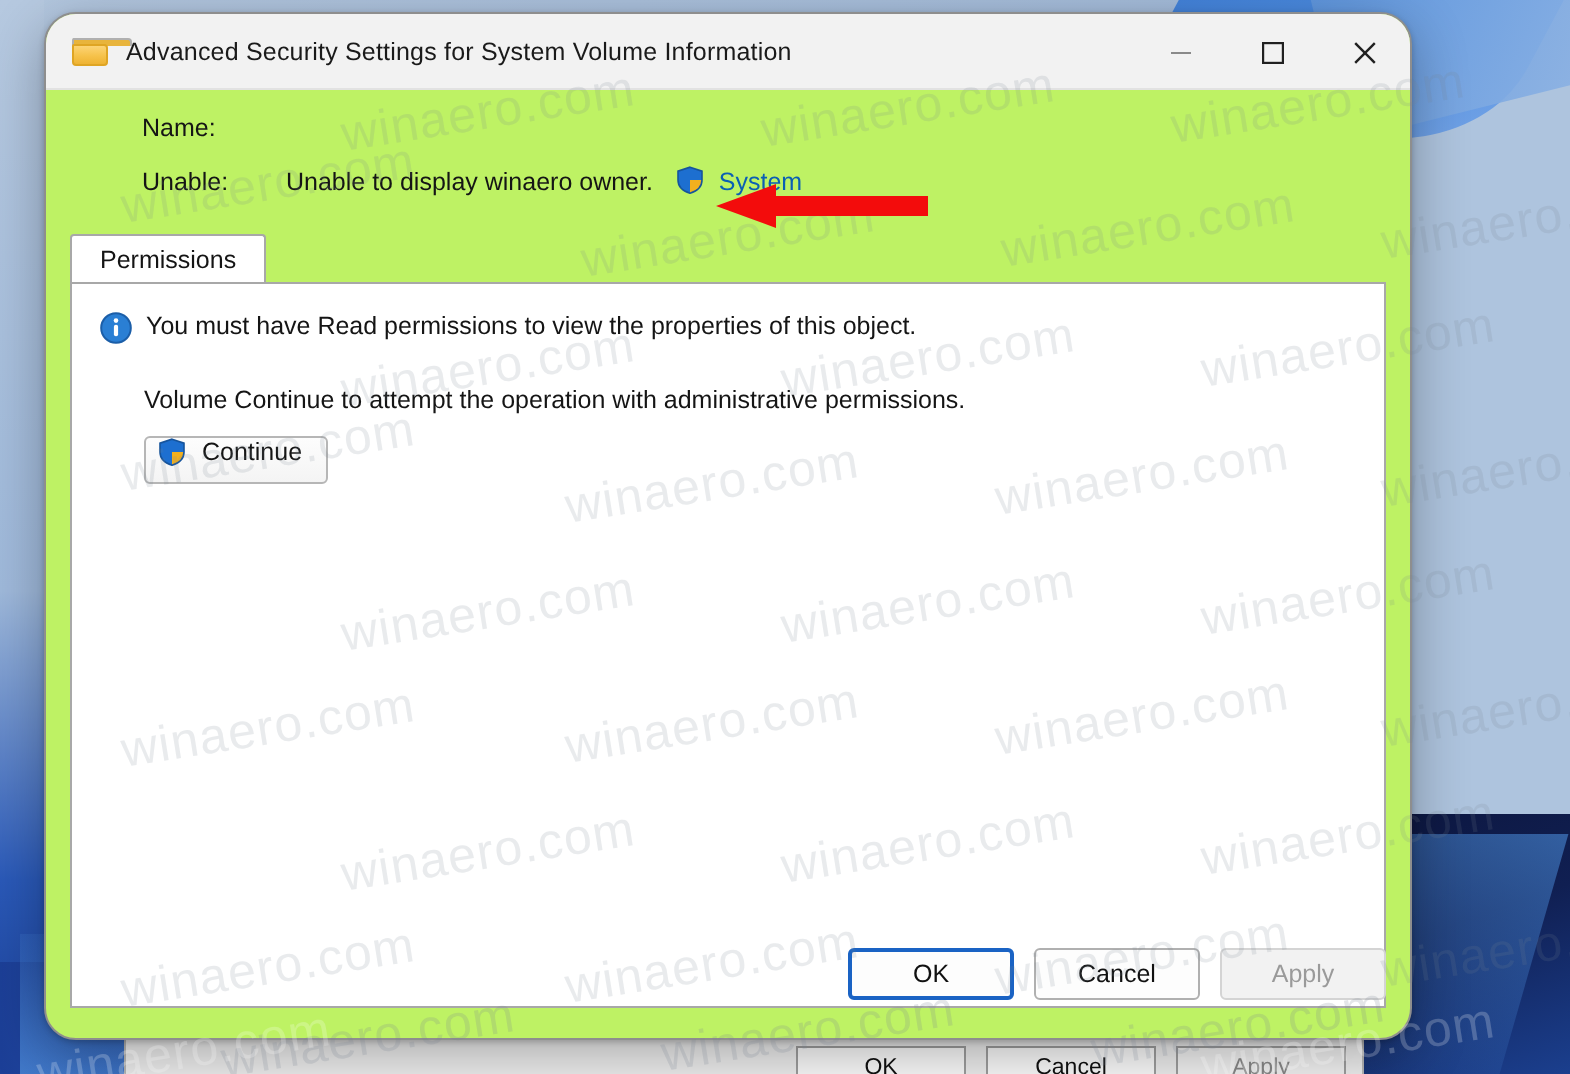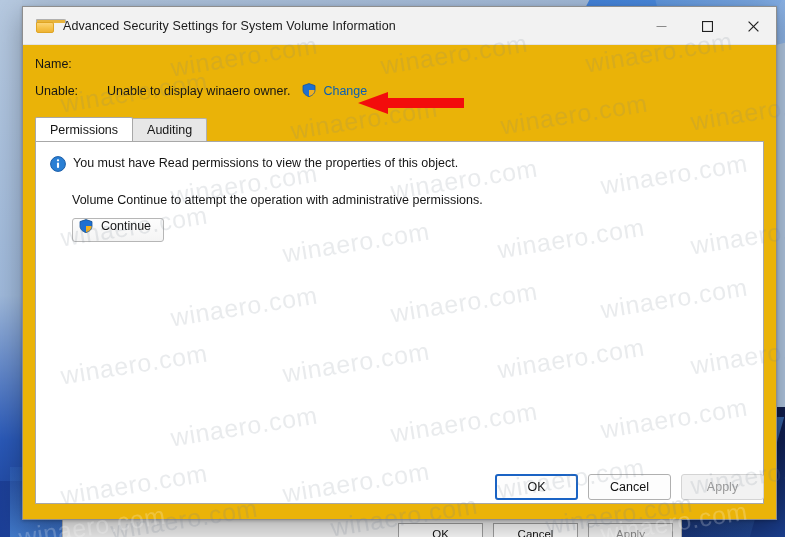--- a/index.html
+++ b/index.html
@@ -74,24 +74,24 @@
     border: 1px solid #a0a0a0; background: #fdfdfd;
     font-size: 11.5px; color: #111;
     display: flex; align-items: center; justify-content: center;
   }
   #bg-dialog .bg-btn.ghost { color: #8a8a8a; background: #f4f4f4; }
   #bg-dialog .bg-spacer { flex: 1; }
 
   
   #dialog {
     position: absolute; left: 22px; top: 6px;
-    width: 755px; height: 514px;
-    background: #eab308;
+    width: 684px; height: 514px;
+    background: #bef264;
     border: 1px solid #8e8e8e;
-    border-radius: 0;
+    border-radius: 16px;
     box-shadow: 0 8px 28px rgba(0,0,0,.30), 0 1px 3px rgba(0,0,0,.22);
     overflow: hidden;
   }
   #titlebar {
     position: relative;
     height: 38px;
     background: #f2f2f2;
     border-bottom: 1px solid #e2e2e2;
     display: flex; align-items: center;
   }
@@ -127,21 +127,21 @@
   #header-info {
     position: relative;
     padding: 12px 0 0 0;
     height: 72px;
   }
   .info-row {
     display: flex; align-items: baseline;
     font-size: 12.5px; color: #151515;
     height: 26px; padding-left: 12px;
   }
-  .info-label { width: 72px; flex: none; }
+  .info-label { width: 72px; flex: none; margin-left: 36px; }
   .info-value { position: relative; white-space: nowrap; }
   .caret {
     display: inline-block; width: 1px; height: 12px;
     background: #333; vertical-align: -2px; margin-right: 0px;
   }
   .owner-value { margin-right: 8px; }
   .shield {
     display: inline-block; width: 14px; height: 14px;
     position: relative; vertical-align: -2px; margin-right: 4px;
   }
@@ -303,28 +303,27 @@
       <div class="info-value">
         <span class="owner-value">Unable to display winaero owner.</span>
         <span class="shield">
           <svg width="14" height="14" viewBox="0 0 14 14">
             <path d="M7 0.6 L13 2.6 L13 7 C13 10.3 10.4 12.6 7 13.6 C3.6 12.6 1 10.3 1 7 L1 2.6 Z" fill="#f2b01e"></path>
             <path d="M7 0.6 L1 2.6 L1 7 C1 10.3 3.6 12.6 7 13.6 Z" fill="#1d6fd0"></path>
             <path d="M7 0.6 L13 2.6 L13 7 L7 7 Z" fill="#1d6fd0"></path>
             <path d="M7 0.6 L13 2.6 L13 7 C13 10.3 10.4 12.6 7 13.6 C3.6 12.6 1 10.3 1 7 L1 2.6 Z" fill="none" stroke="#16549c" stroke-width="0.8"></path>
           </svg>
         </span>
-        <a class="change-link" href="#">Change</a>
+        <a class="change-link" href="#">System</a>
       </div>
     </div>
   </div>
 
   <div id="tabstrip">
     <div class="tab active">Permissions</div>
-    <div class="tab">Auditing</div>
   </div>
 
   <div id="panel">
     <div class="panel-inner">
       <div class="notice-row">
         <span class="info-icon">
           <svg width="16" height="16" viewBox="0 0 16 16">
             <circle cx="8" cy="8" r="7.4" fill="#2a7fd4" stroke="#1b5ea8" stroke-width="1"></circle>
             <circle cx="8" cy="4.3" r="1.15" fill="#ffffff"></circle>
             <rect x="6.95" y="6.4" width="2.1" height="5.7" rx="1" fill="#ffffff"></rect>

